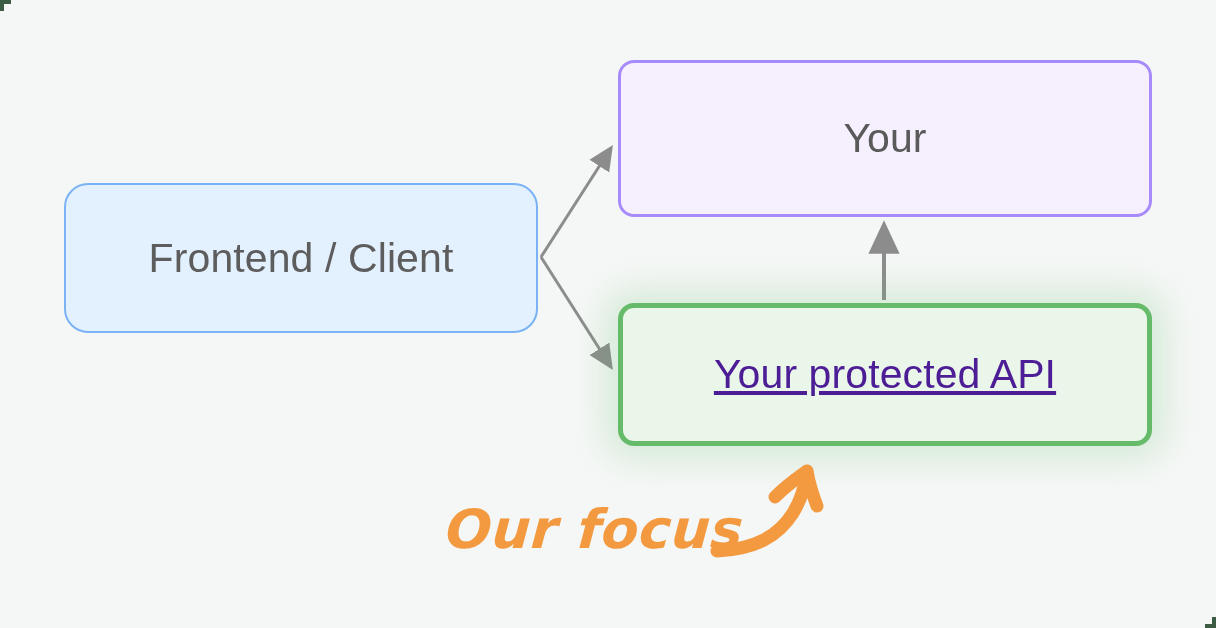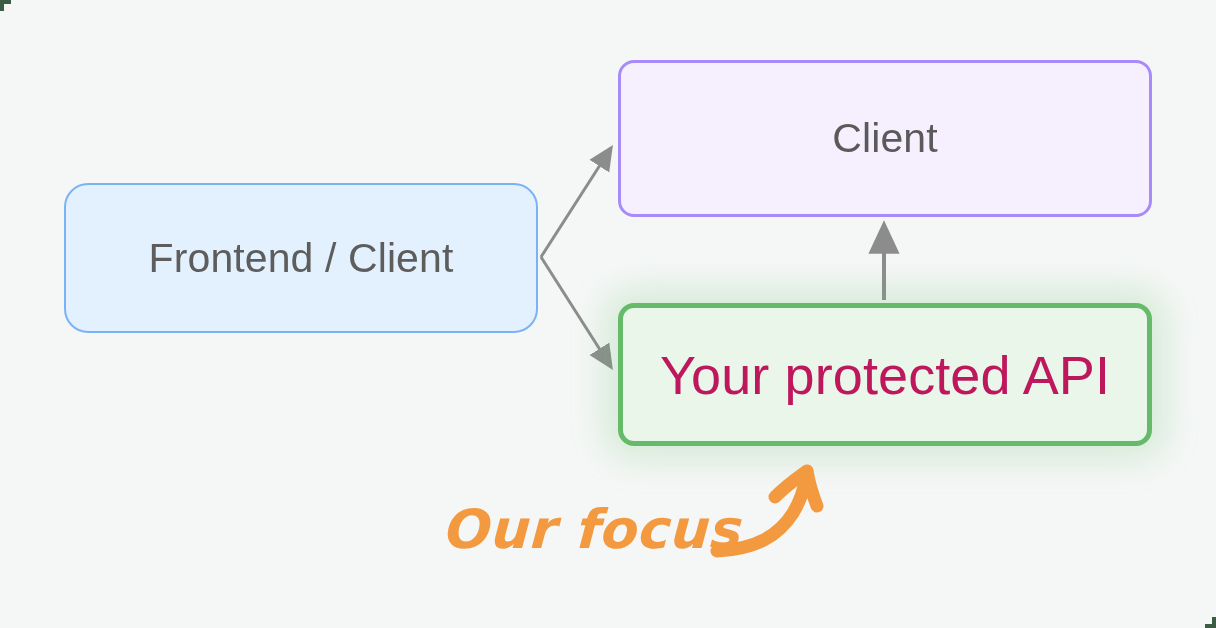--- a/index.html
+++ b/index.html
@@ -96,23 +96,24 @@
     left: 618px;
     top: 303px;
     width: 534px;
     height: 143px;
     background: #eaf6ea;
     border: 5px solid #66bb6a;
     border-radius: 16px;
     box-shadow: 0 0 34px 14px rgba(104, 190, 110, 0.22);
   }
   #node-api .node-label {
-    font-size: 54px;
-    color: #be185d;
+    font-size: 41px;
+    color: #4c1d95;
     font-weight: 400;
+    text-decoration: underline;
   }
 
   
   #annotation-layer {
     position: absolute;
     top: 0; left: 0;
     width: 1216px;
     height: 628px;
     pointer-events: none;
   }
@@ -156,21 +157,21 @@
     <g>
       <line x1="884" y1="300" x2="884" y2="225" stroke="#8c8c8c" stroke-width="4" marker-end="url(#arrowhead-gray)"></line>
     </g>
   </svg>
 
   <div class="node" id="node-frontend">
     <span class="node-label">Frontend / Client</span>
   </div>
 
   <div class="node" id="node-logto">
-    <span class="node-label">Client</span>
+    <span class="node-label">Your</span>
   </div>
 
   <div class="node" id="node-api">
     <span class="node-label">Your protected API</span>
   </div>
 
   <svg id="annotation-layer" viewBox="0 0 1216 628" xmlns="http://www.w3.org/2000/svg">
     <g>
       <path d="M717,551 C757,549 779,535 793,513 C801,500 805,486 807,472" fill="none" stroke="#f3993f" stroke-width="13" stroke-linecap="round"></path>
       <path d="M775,497 C788,484 799,477 807,471 C809,483 812,493 817,506" fill="none" stroke="#f3993f" stroke-width="13" stroke-linecap="round" stroke-linejoin="round"></path>

